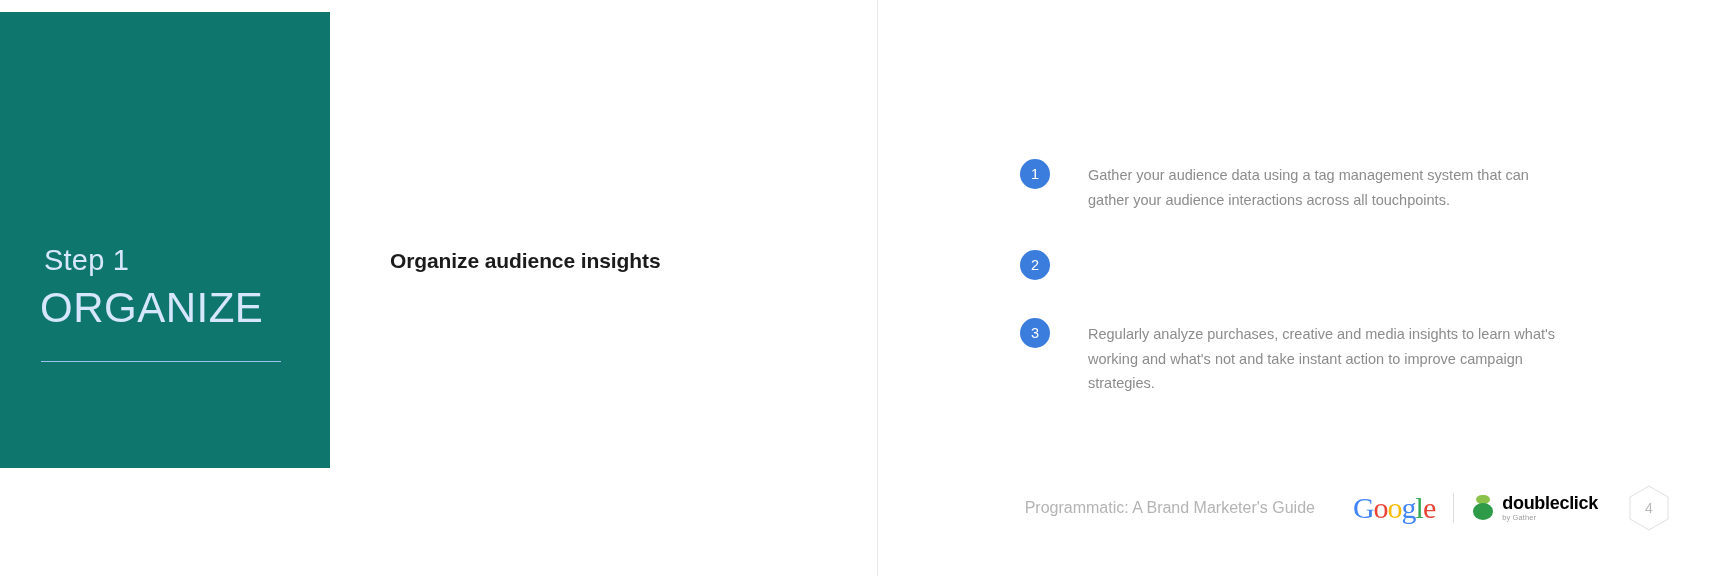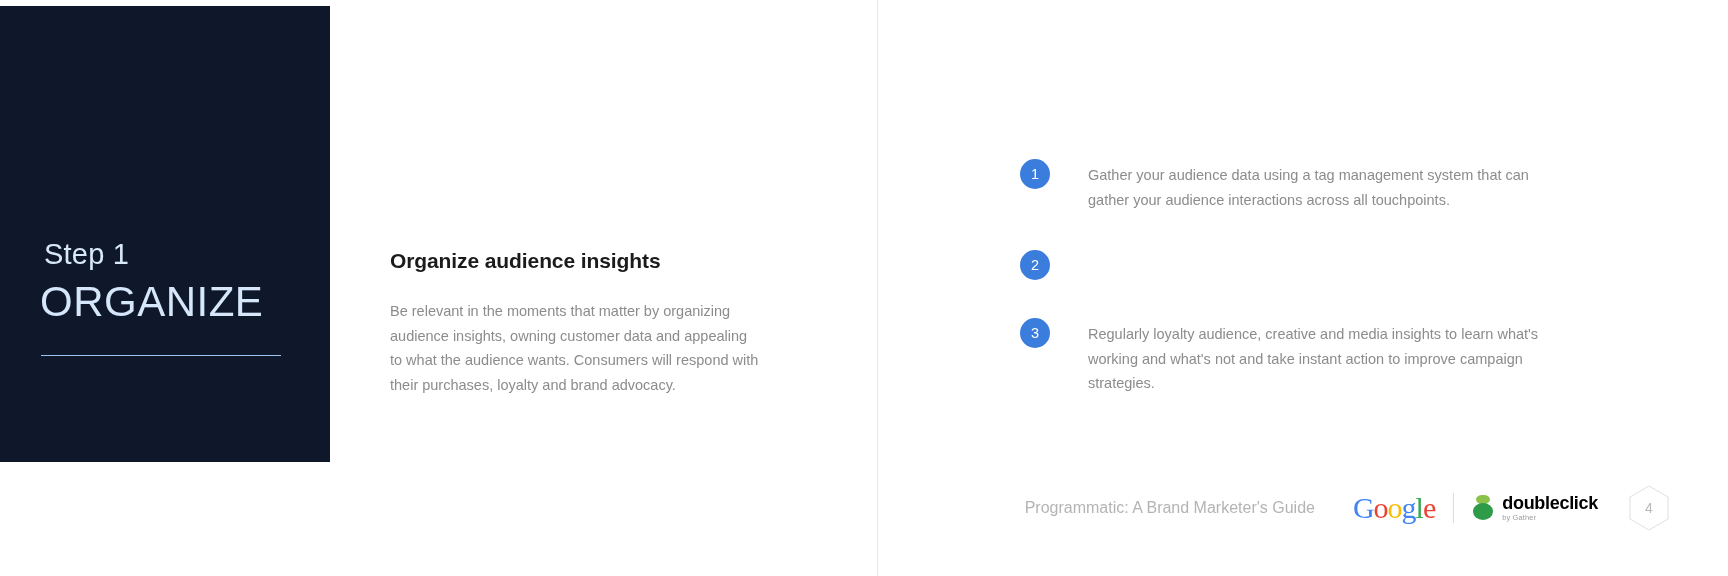--- a/index.html
+++ b/index.html
@@ -16,24 +16,24 @@
     width: 1728px;
     height: 576px;
     background: #ffffff;
     overflow: hidden;
   }
 
   
   .left-panel {
     position: absolute;
     left: 0;
-    top: 6px;
+    top: 12px;
     width: 330px;
     height: 456px;
-    background: #0f172a;
+    background: #0f766e;
   }
   .step-label {
     position: absolute;
     left: 44px;
     top: 234px;
     font-size: 29px;
     font-weight: 300;
     color: #d8e8fb;
     letter-spacing: 0.2px;
     line-height: 1;
@@ -243,37 +243,36 @@
   <div class="left-panel">
     <div class="step-label">Step 1</div>
     <div class="step-title">ORGANIZE</div>
     <div class="step-rule"></div>
   </div>
 
   <div class="divider"></div>
 
   <div class="mid-col">
     <h2 class="mid-heading">Organize audience insights</h2>
-    <p class="mid-body">Be relevant in the moments that matter by organizing audience insights, owning customer data and appealing to what the audience wants. Consumers will respond with their purchases, loyalty and brand advocacy.</p>
   </div>
 
   <div class="list-col">
 
     <div class="list-item">
       <div class="badge">1</div>
       <div class="item-text">Gather your audience data using a tag management system that can gather your audience interactions across all touchpoints.</div>
     </div>
 
     <div class="list-item">
       <div class="badge">2</div>
     </div>
 
     <div class="list-item">
       <div class="badge">3</div>
-      <div class="item-text">Regularly loyalty audience, creative and media insights to learn what's working and what's not and take instant action to improve campaign strategies.</div>
+      <div class="item-text">Regularly analyze purchases, creative and media insights to learn what's working and what's not and take instant action to improve campaign strategies.</div>
     </div>
 
   </div>
 
   <div class="footer">
     <div class="footer-inner">
 
       <div class="footer-caption">Programmatic: A Brand Marketer's Guide</div>
 
       <div class="google-logo"><span class="g1">G</span><span class="o1">o</span><span class="o2">o</span><span class="g2">g</span><span class="l">l</span><span class="e">e</span></div>

